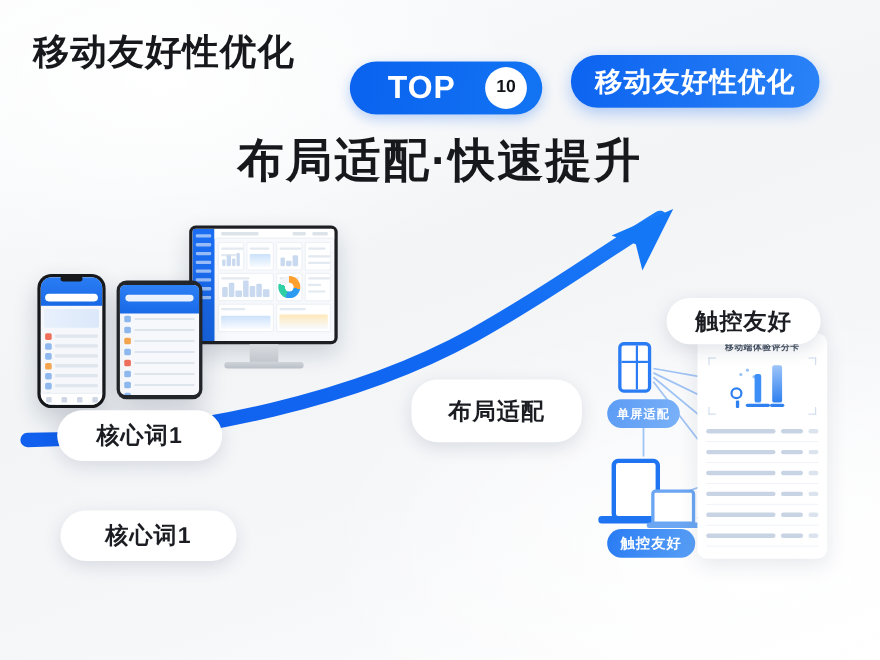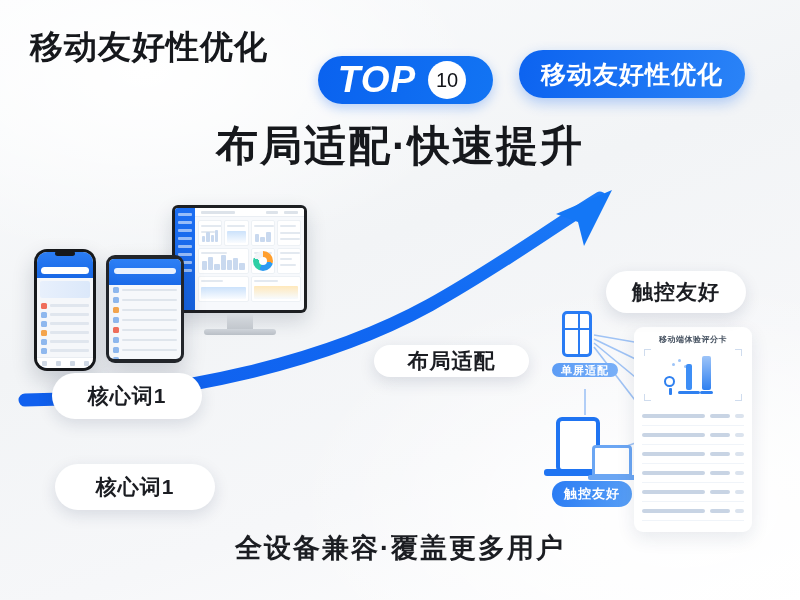--- a/index.html
+++ b/index.html
@@ -22,30 +22,29 @@
   }
   .topbadge {
     position:absolute; left:318px; top:56px;
     width:175px; height:48px; border-radius:26px;
     background:linear-gradient(100deg,#0a62ef 0%,#1274f3 100%);
     display:flex; align-items:center; padding:0 6px 0 0;
     box-shadow:0 4px 12px rgba(12,98,240,.28);
   }
   .topbadge .tword {
     flex:1; text-align:center; color:#ffffff;
-    font-size:37px; font-weight:bold; letter-spacing:1px;
+    font-size:29px; font-weight:bold; letter-spacing:1px;
     padding-left:8px;
-    font-style:italic;
   }
   .topbadge .tnum {
     width:38px; height:38px; border-radius:50%;
     background:#ffffff; color:#111318;
-    font-size:20px; font-weight:normal;
+    font-size:16px; font-weight:bold;
     display:flex; align-items:center; justify-content:center;
-    margin-right:21px;
+    margin-right:8px;
   }
   .tagpill {
     position:absolute; left:519px; top:50px;
     height:48px; padding:0 22px; border-radius:25px;
     background:linear-gradient(100deg,#0c63f0 0%,#2a83f7 100%);
     color:#ffffff; font-size:25px; font-weight:bold;
     display:flex; align-items:center; letter-spacing:1px;
     box-shadow:0 5px 14px rgba(12,98,240,.3);
   }
   .headline {
@@ -66,21 +65,21 @@
   .chip {
     position:absolute; border-radius:24px; background:#ffffff;
     display:flex; align-items:center; justify-content:center;
     font-size:21px; font-weight:bold; color:#1b1d22;
     box-shadow:0 5px 16px rgba(22,40,80,.13);
     letter-spacing:1px;
   }
   .chip-k1  { left:52px;  top:373px; width:150px; height:46px; }
   .chip-k2  { left:192px; top:417px; width:160px; height:46px; }
   .chip-k3  { left:55px;  top:464px; width:160px; height:46px; }
-  .chip-lay { left:374px; top:345px; width:155px; height:32px; }
+  .chip-lay { left:374px; top:345px; width:155px; height:57px; }
   .chip-tch { left:606px; top:271px; width:140px; height:42px; }
 
   
   .monitor { position:absolute; left:172px; top:205px; width:135px; height:140px; }
   .mon-screen {
     width:135px; height:108px; border-radius:6px;
     background:#1d1f22; padding:3px;
     box-shadow:0 8px 20px rgba(20,35,60,.16);
   }
   .mon-inner { width:100%; height:100%; border-radius:3px; background:#f7f9fc; overflow:hidden; position:relative; }
@@ -140,31 +139,30 @@
             border:4px solid #1f74f2; border-radius:6px; background:#fff; }
   .dev-base { position:absolute; left:-4px; top:164px; width:64px; height:7px; border-radius:3px; background:#1f74f2; }
   .dev-lap { position:absolute; left:44px; top:140px; width:40px; height:32px;
              border:3px solid #6ba6f3; border-radius:4px 4px 0 0; background:#fff; }
   .dev-lapb { position:absolute; left:40px; top:170px; width:50px; height:5px; border-radius:2px; background:#6ba6f3; }
   .pill-blue {
     position:absolute; border-radius:14px; color:#fff; font-weight:bold;
     display:flex; align-items:center; justify-content:center; letter-spacing:1px;
     background:linear-gradient(100deg,#5c9cf5,#79b0f8);
   }
-  .pb1 { left:4px; top:58px; width:66px; height:14px; font-size:11px; }
+  .pb1 { left:4px; top:58px; width:66px; height:26px; font-size:11px; }
   .pb2 { left:4px; top:176px; width:80px; height:26px; font-size:13px;
          background:linear-gradient(100deg,#2a7cf4,#59a0f6); }
   .wires { position:absolute; left:0; top:0; width:150px; height:200px; }
 
   
   .scorecard {
     position:absolute; left:634px; top:303px; width:118px; height:205px;
     background:#ffffff; border-radius:9px; padding:7px 8px;
     box-shadow:0 6px 18px rgba(25,45,85,.10);
-    margin-top:24px;
   }
   .sc-title { text-align:center; font-size:8px; font-weight:bold; color:#44505f;
               filter:blur(.35px); letter-spacing:.5px; margin-bottom:4px; }
   .sc-chart { position:relative; height:52px; margin:2px 2px 6px; }
   .sc-chart .crn { position:absolute; width:7px; height:7px; border:1px solid #cfdcee; }
   .sc-chart .c1 { left:0; top:0; border-right:0; border-bottom:0; }
   .sc-chart .c2 { right:0; top:0; border-left:0; border-bottom:0; }
   .sc-chart .c3 { left:0; bottom:0; border-right:0; border-top:0; }
   .sc-chart .c4 { right:0; bottom:0; border-left:0; border-top:0; }
   .sc-chart .bar { position:absolute; bottom:11px; border-radius:2px; }
@@ -455,15 +453,14 @@
           <span class="v2"></span>
         </div>
     </div>
   </div>
 
   <div class="chip chip-k1">核心词1</div>
   <div class="chip chip-k3">核心词1</div>
   <div class="chip chip-lay">布局适配</div>
   <div class="chip chip-tch">触控友好</div>
 
-  <div class="footline">全设备兼容·覆盖更多用户</div>
 
 </div>
 
 </body></html>

